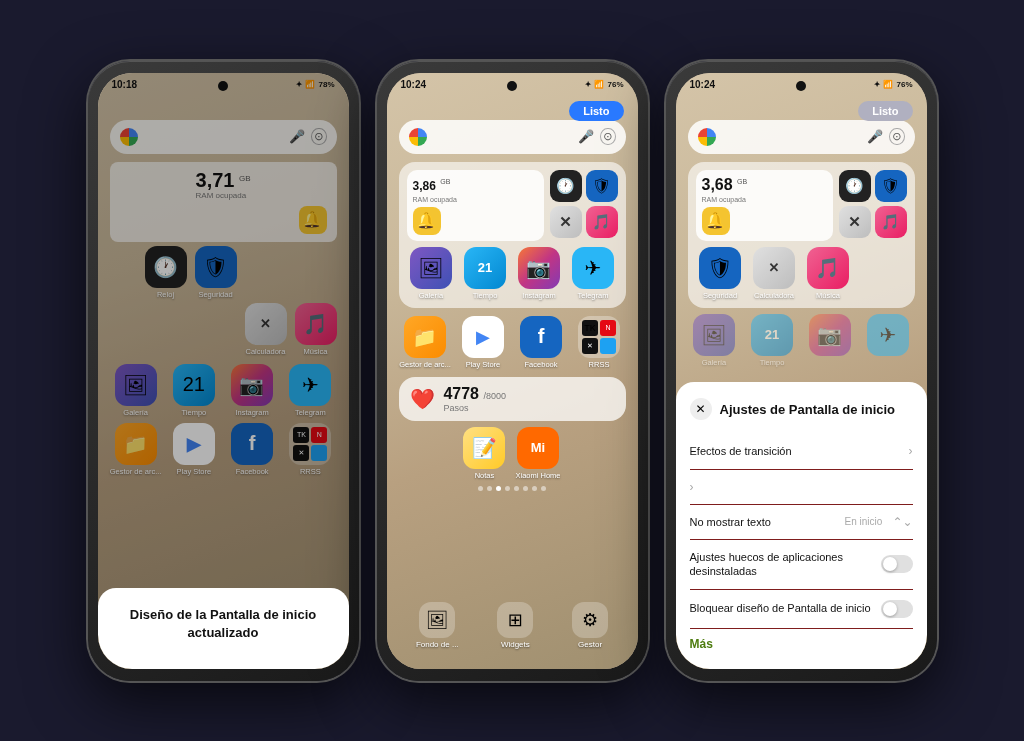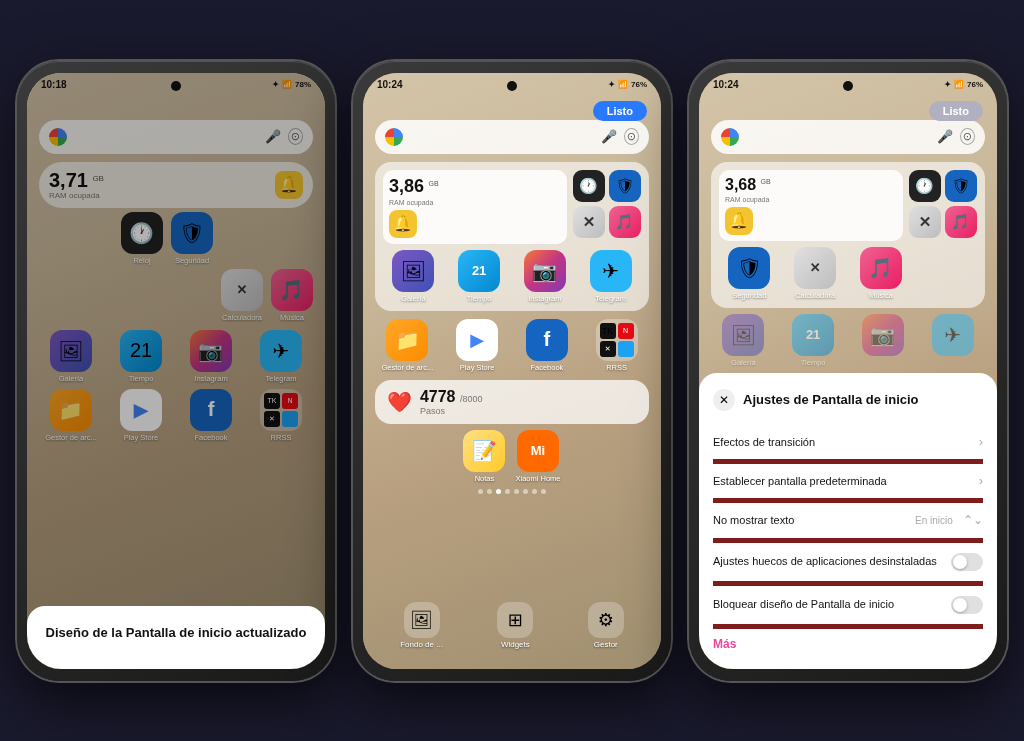--- a/index.html
+++ b/index.html
@@ -10,21 +10,21 @@
       display: flex;
       align-items: center;
       justify-content: center;
       gap: 18px;
       font-family: 'Segoe UI', Arial, sans-serif;
       overflow: hidden;
     }
 
     .phone-wrapper {
       position: relative;
-      width: 318px;
+      width: 271px;
       height: 620px;
     }
 
     .phone-shell {
       position: absolute;
       inset: 0;
       border-radius: 42px;
       background: linear-gradient(145deg, #3a3a3a, #1a1a1a);
       box-shadow: 0 0 0 2px #555, 0 20px 60px rgba(0,0,0,0.7), inset 0 1px 0 rgba(255,255,255,0.15);
     }
@@ -101,25 +101,26 @@
       flex-shrink: 0;
     }
     .search-flex { flex: 1; }
     .search-mic { font-size: 13px; color: #555; }
     .search-lens { font-size: 11px; color: #555; border: 1.5px solid #aaa; border-radius: 50%; padding: 1px 2px; }
 
     
     .widget-ram {
       margin: 4px 12px;
       background: rgba(255,255,255,0.7);
-      border-radius: 23px;
+      border-radius: 8px;
       padding: 8px 10px;
       display: flex;
       align-items: center;
       gap: 6px;
+      flex-direction: column;
     }
     .ram-number { font-size: 20px; font-weight: 700; color: #111; line-height: 1; }
     .ram-gb { font-size: 8px; color: #555; vertical-align: super; }
     .ram-label { font-size: 8px; color: #777; display: block; }
     .ram-icon { width: 28px; height: 28px; background: #f4c430; border-radius: 8px; margin-left: auto; display: flex; align-items: center; justify-content: center; font-size: 16px; }
 
     
     .modal-overlay {
       position: absolute;
       bottom: 0;
@@ -268,21 +269,21 @@
     }
     .settings-title {
       font-size: 13px;
       font-weight: 700;
       color: #111;
     }
     .settings-row {
       display: flex;
       align-items: center;
       padding: 10px 0;
-      border-bottom: 5px solid #7f1d1d;
+      border-bottom: 1px solid #7f1d1d;
       gap: 6px;
     }
     .settings-row-label {
       font-size: 11px;
       color: #111;
       flex: 1;
       line-height: 1.3;
     }
     .settings-chevron { font-size: 12px; color: #aaa; }
     .settings-value { font-size: 10px; color: #aaa; margin-right: 4px; }
@@ -298,21 +299,21 @@
       content: '';
       position: absolute;
       left: 2px;
       top: 2px;
       width: 14px;
       height: 14px;
       background: #fff;
       border-radius: 50%;
       box-shadow: 0 1px 3px rgba(0,0,0,0.3);
     }
-    .settings-more { color: #ec4899; font-size: 12px; font-weight: 600; padding: 8px 0; }
+    .settings-more { color: #4d7c0f; font-size: 12px; font-weight: 600; padding: 8px 0; }
 
     .listo-btn-gray {
       position: absolute;
       top: 28px;
       right: 14px;
       background: #b0b0c0;
       color: #fff;
       border-radius: 16px;
       padding: 4px 14px;
       font-size: 11px;
@@ -534,21 +535,21 @@
         <div class="search-g"></div>
         <div class="search-flex"></div>
         <span class="search-mic">🎤</span>
         <span class="search-lens">⊙</span>
       </div>
 
       <div style="margin: 4px 12px; background: rgba(255,255,255,0.6); border-radius:16px; padding:8px;">
         <div style="display:flex; gap:6px; margin-bottom:6px;">
 
           <div style="flex:1.3; background:rgba(255,255,255,0.85); border-radius:10px; padding:6px;">
-            <span style="font-size:18px; font-weight:700; color:#111;">3,86</span>
+            <span style="font-size:12px; font-weight:700; color:#111;">3,86</span>
             <span style="font-size:7px; color:#555; vertical-align:super;">GB</span>
             <div style="font-size:7px; color:#777; margin-top:2px;">RAM ocupada</div>
             <div style="background:#f4c430; border-radius:8px; width:28px; height:28px; display:flex; align-items:center; justify-content:center; font-size:16px; margin-top:4px;">🔔</div>
           </div>
 
           <div style="display:flex; flex-direction:column; gap:4px;">
             <div style="display:flex; gap:4px;">
               <div class="cluster-icon cluster-reloj">🕐</div>
               <div class="cluster-icon cluster-security">🛡</div>
             </div>
@@ -737,21 +738,20 @@
           </div>
           <span class="settings-title">Ajustes de Pantalla de inicio</span>
         </div>
 
         <div class="settings-row">
           <span class="settings-row-label">Efectos de transición</span>
           <span class="settings-chevron">›</span>
         </div>
 
         <div class="settings-row">
-          <span class="settings-row-label">Establecer pantalla predeterminada</span>
           <span class="settings-chevron">›</span>
         </div>
 
         <div class="settings-row">
           <span class="settings-row-label">No mostrar texto</span>
           <span class="settings-value">En inicio</span>
           <span class="settings-chevron">⌃⌄</span>
         </div>
 
         <div class="settings-row">

